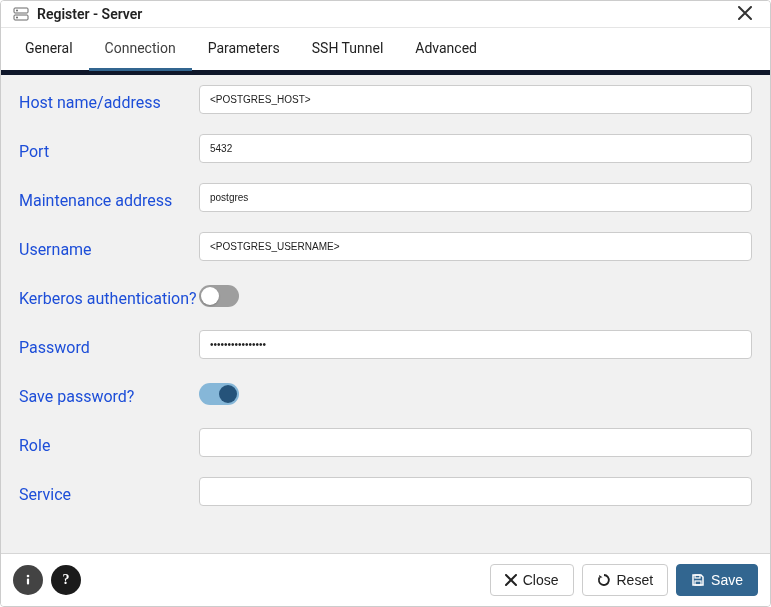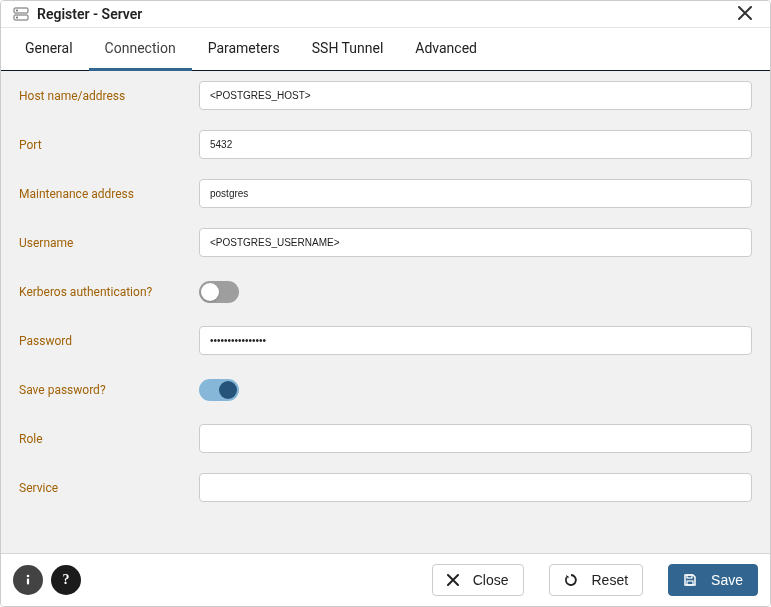--- a/index.html
+++ b/index.html
@@ -37,21 +37,21 @@
     }
     .titlebar .close-x {
       cursor: pointer;
       font-size: 18px;
       line-height: 1;
       color: #333;
       padding: 4px 6px;
     }
     .tabs {
       display: flex;
-      border-bottom: 1px solid #0f172a;
+      border-bottom: 5px solid #0f172a;
       padding: 0 8px;
       background: #fff;
     }
     .tab-item {
       padding: 12px 16px;
       font-size: 14px;
       color: #222;
       cursor: pointer;
       border-bottom: 3px solid transparent;
       margin-bottom: -1px;
@@ -67,22 +67,22 @@
       padding: 0;
     }
     .form-row {
       display: flex;
       padding: 10px 18px;
       align-items: flex-start;
     }
     .form-label {
       width: 180px;
       padding-top: 8px;
-      color: #a16207;
-      font-size: 12px;
+      color: #1d4ed8;
+      font-size: 16px;
     }
     .form-control-wrap {
       flex: 1;
     }
     .text-input {
       width: 100%;
       padding: 8px 10px;
       border: 1px solid #ccc;
       border-radius: 4px;
       font-size: 10px;
@@ -129,29 +129,29 @@
       justify-content: center;
       cursor: pointer;
       font-weight: bold;
       font-family: Georgia, serif;
     }
     .circle-btn.help { background: #1b1b1b; }
     .footer-spacer { flex: 1; }
     .btn {
       display: inline-flex;
       align-items: center;
-      gap: 14px;
+      gap: 6px;
       padding: 7px 14px;
       border: 1px solid #ccc;
       border-radius: 4px;
       background: #fff;
       font-size: 14px;
       color: #222;
       cursor: pointer;
-      margin-left: 25px;
+      margin-left: 8px;
     }
     .btn.primary {
       background: #326690;
       border-color: #326690;
       color: #fff;
     }
     .icon-sm { display: inline-flex; }
   </style>
 </head>
 <body>

